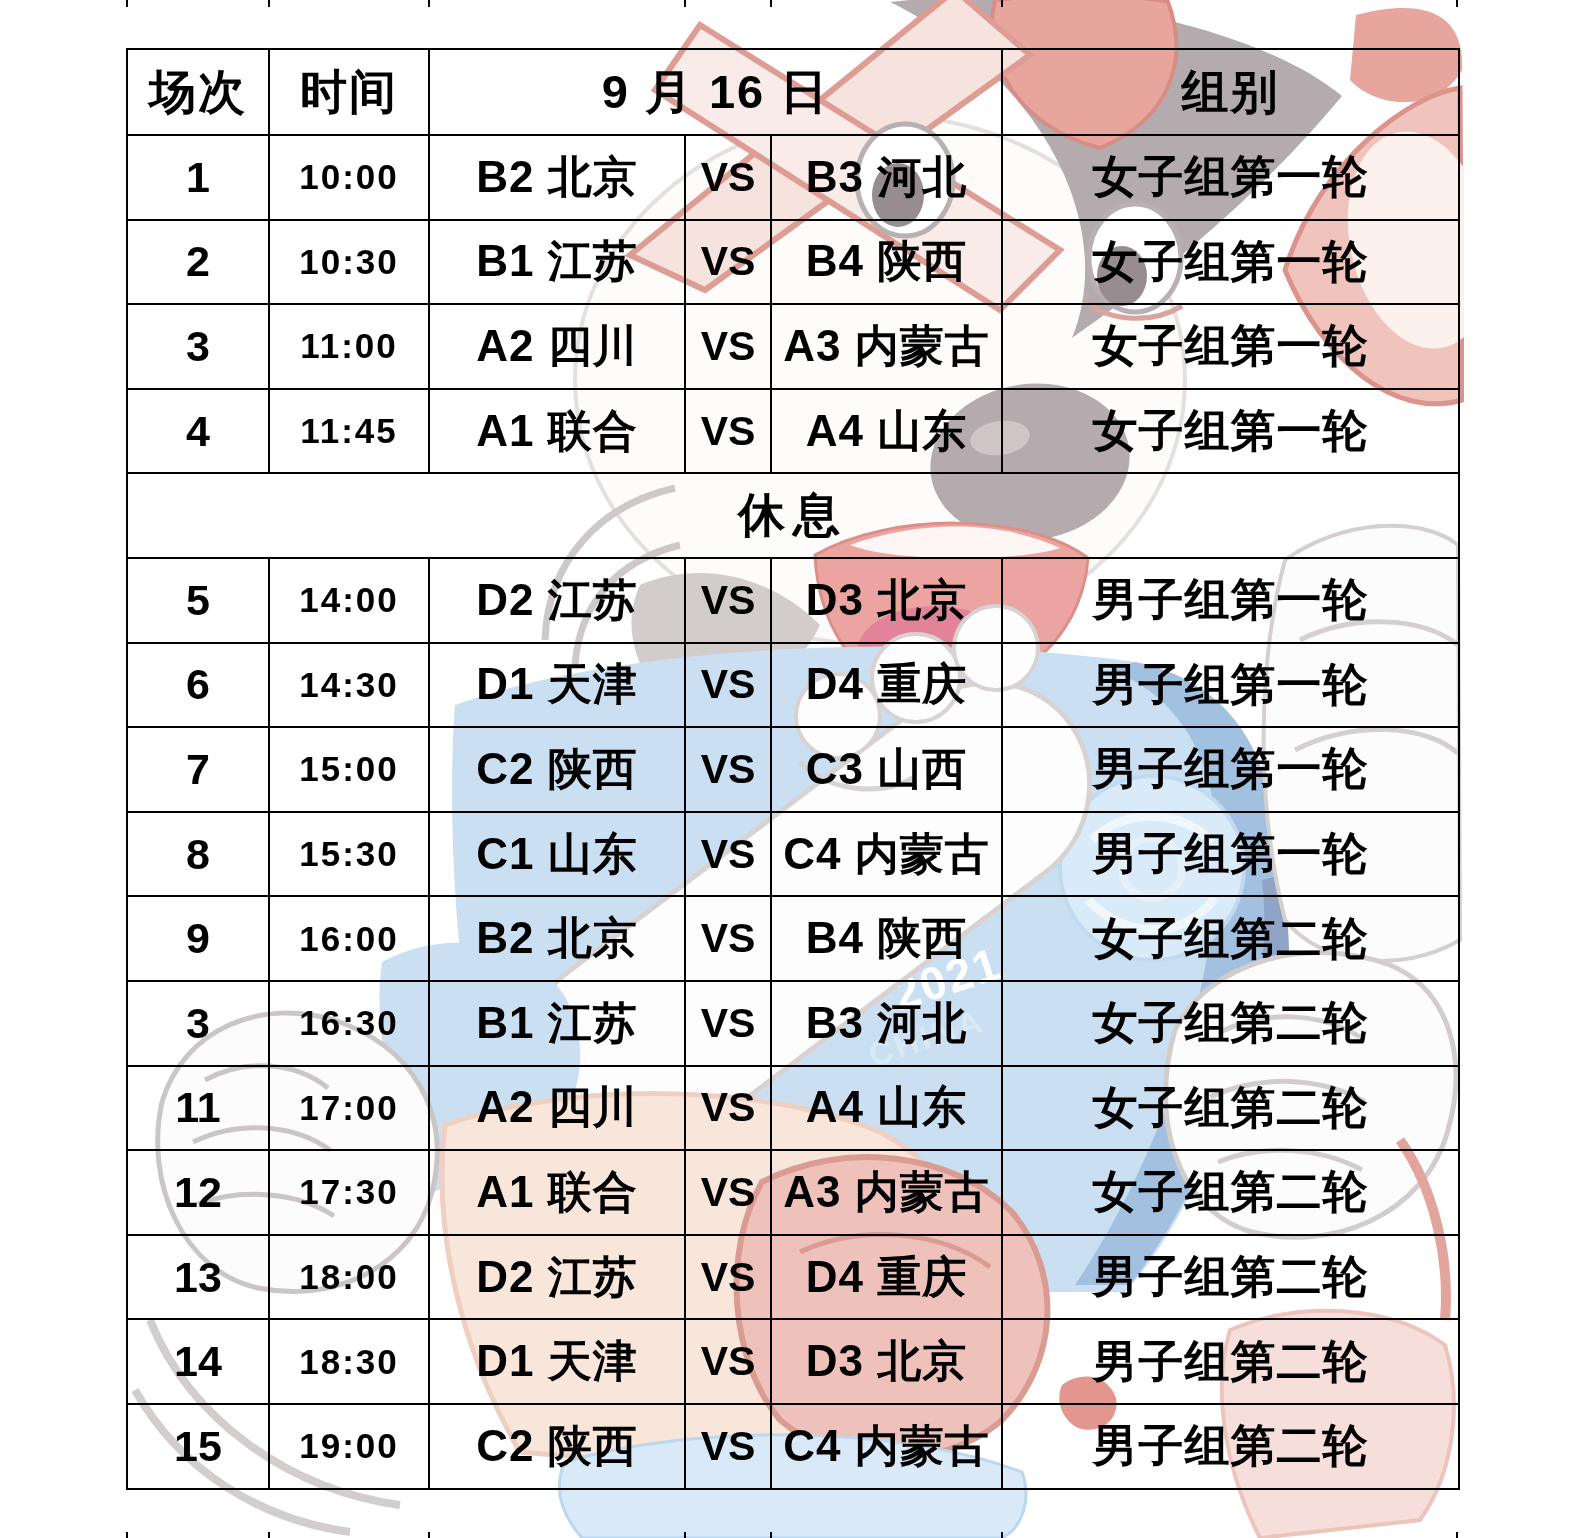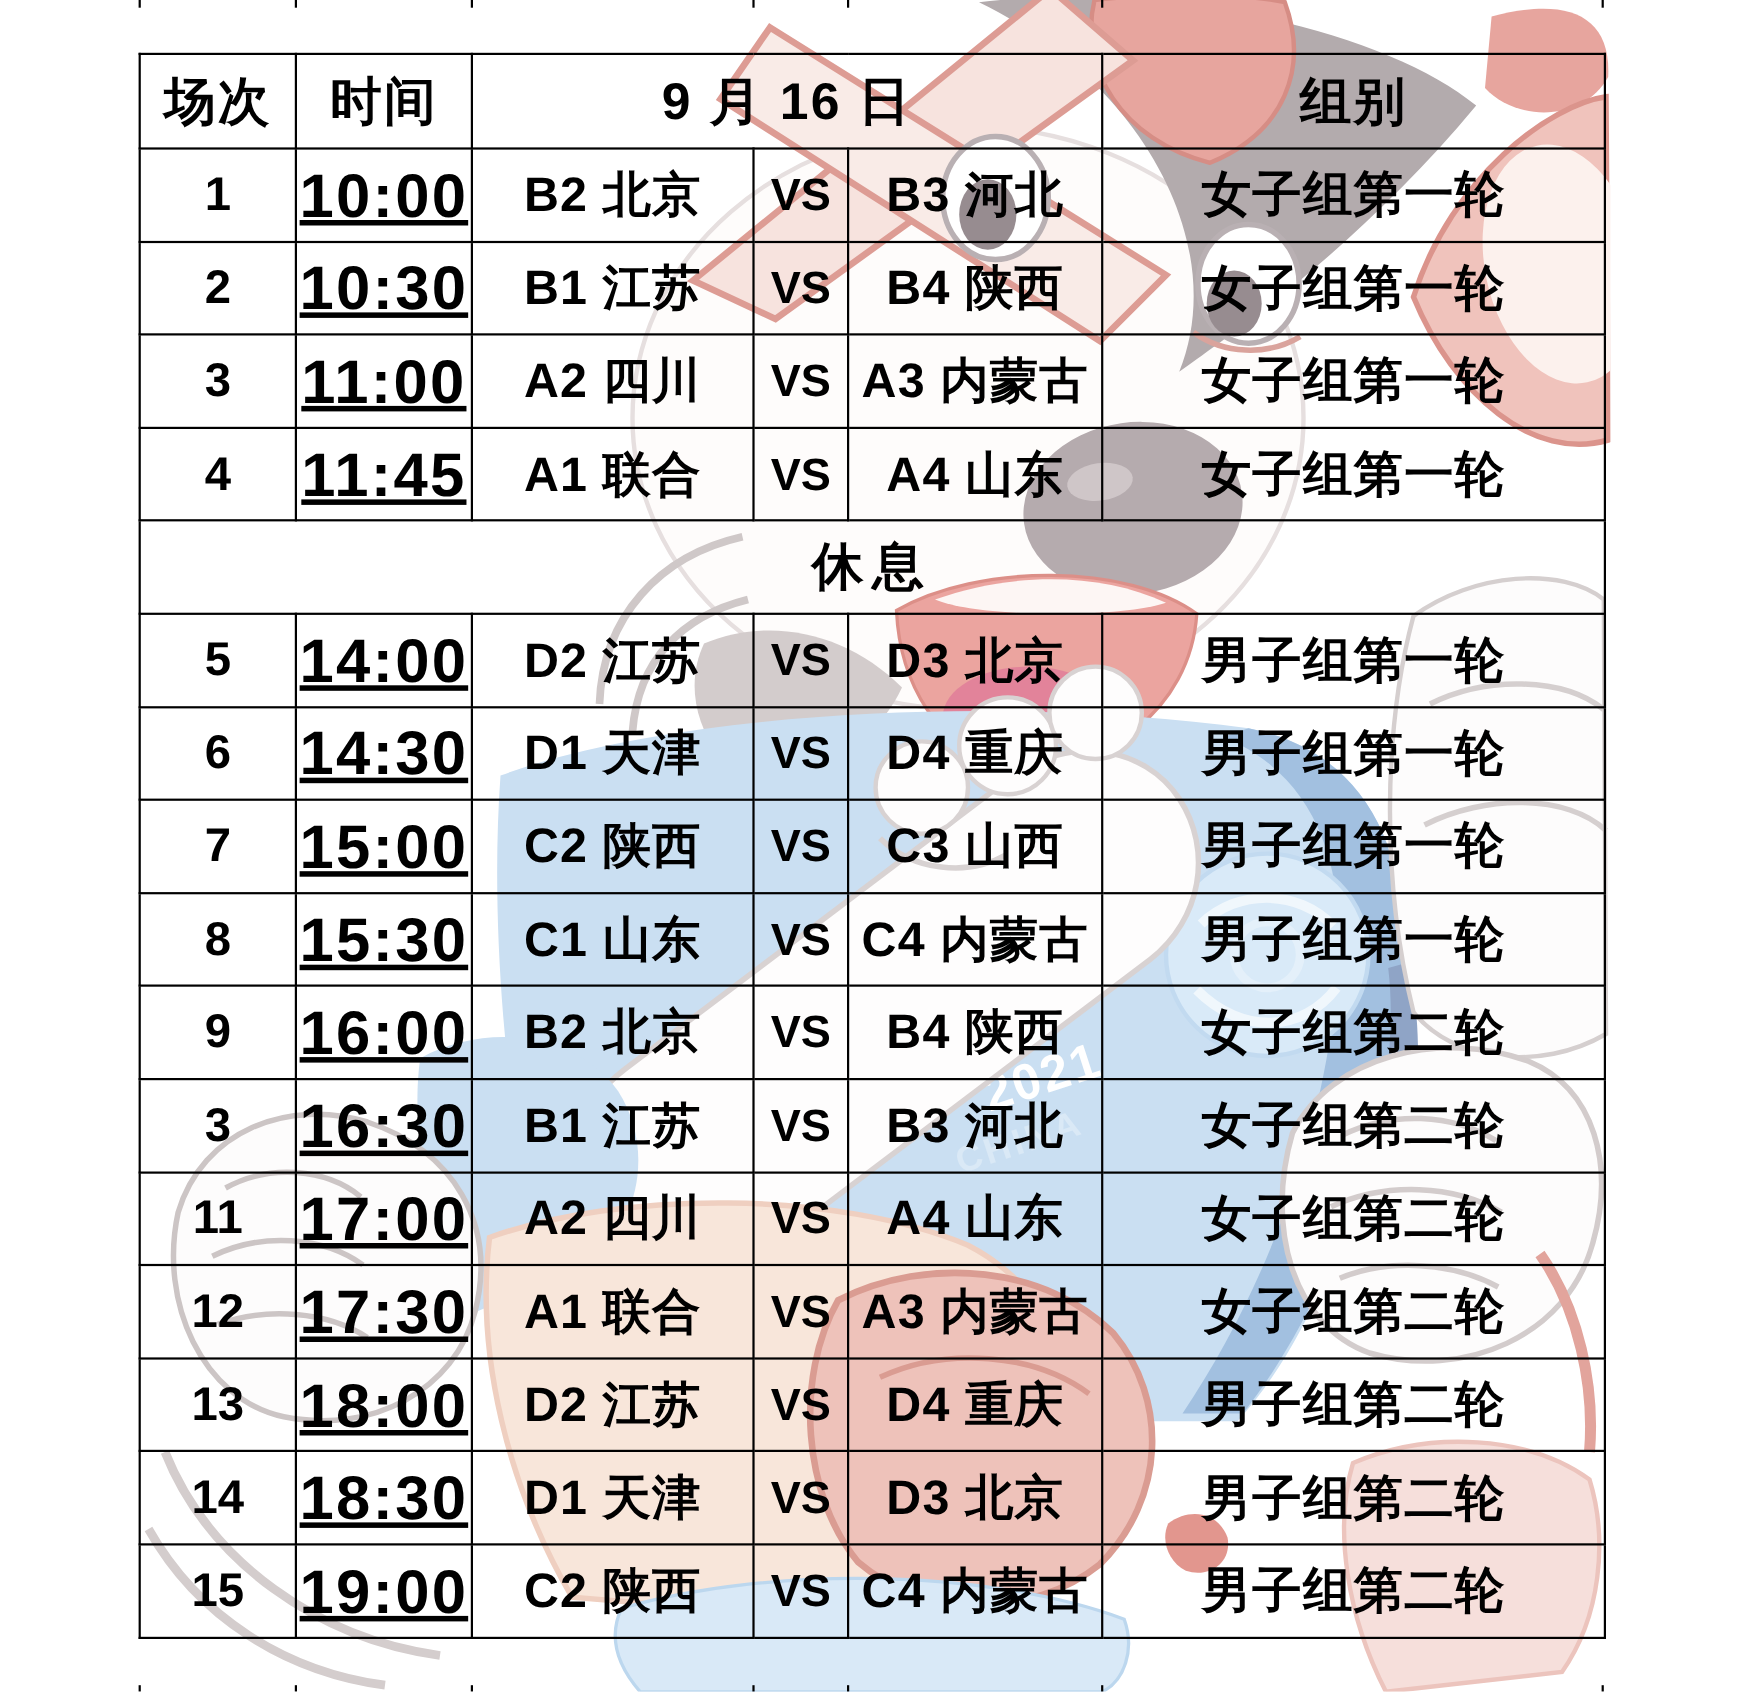--- a/index.html
+++ b/index.html
@@ -18,21 +18,21 @@
     border:2px solid #000;padding:0;margin:0;
     text-align:center;vertical-align:middle;
     font-weight:700;color:#000;background:transparent;
     overflow:hidden;white-space:nowrap;
   }
   table.schedule tr{height:84.6px;}
   table.schedule thead tr{height:86px;}
   th{font-size:47px;letter-spacing:2px;}
   td{font-size:44px;}
   .no-cell{font-size:43px;}
-  .time-cell{font-size:56px;letter-spacing:2px;text-decoration:underline;}
+  .time-cell{font-size:35px;letter-spacing:2px;}
   .team-cell{font-size:44px;letter-spacing:1px;}
   .vs-cell{font-size:41px;border-radius:30px;}
   .group-cell{font-size:45px;letter-spacing:1px;border-radius:14px;}
   .break-cell{font-size:47px;letter-spacing:8px;}
 
   .sliver{position:absolute;left:126px;width:1336px;}
   .sliver-top{top:0;height:7px;}
   .sliver-bottom{top:1532px;height:6px;}
   .sliver i{position:absolute;top:0;bottom:0;width:2px;background:#000;display:block;}
 </style>

